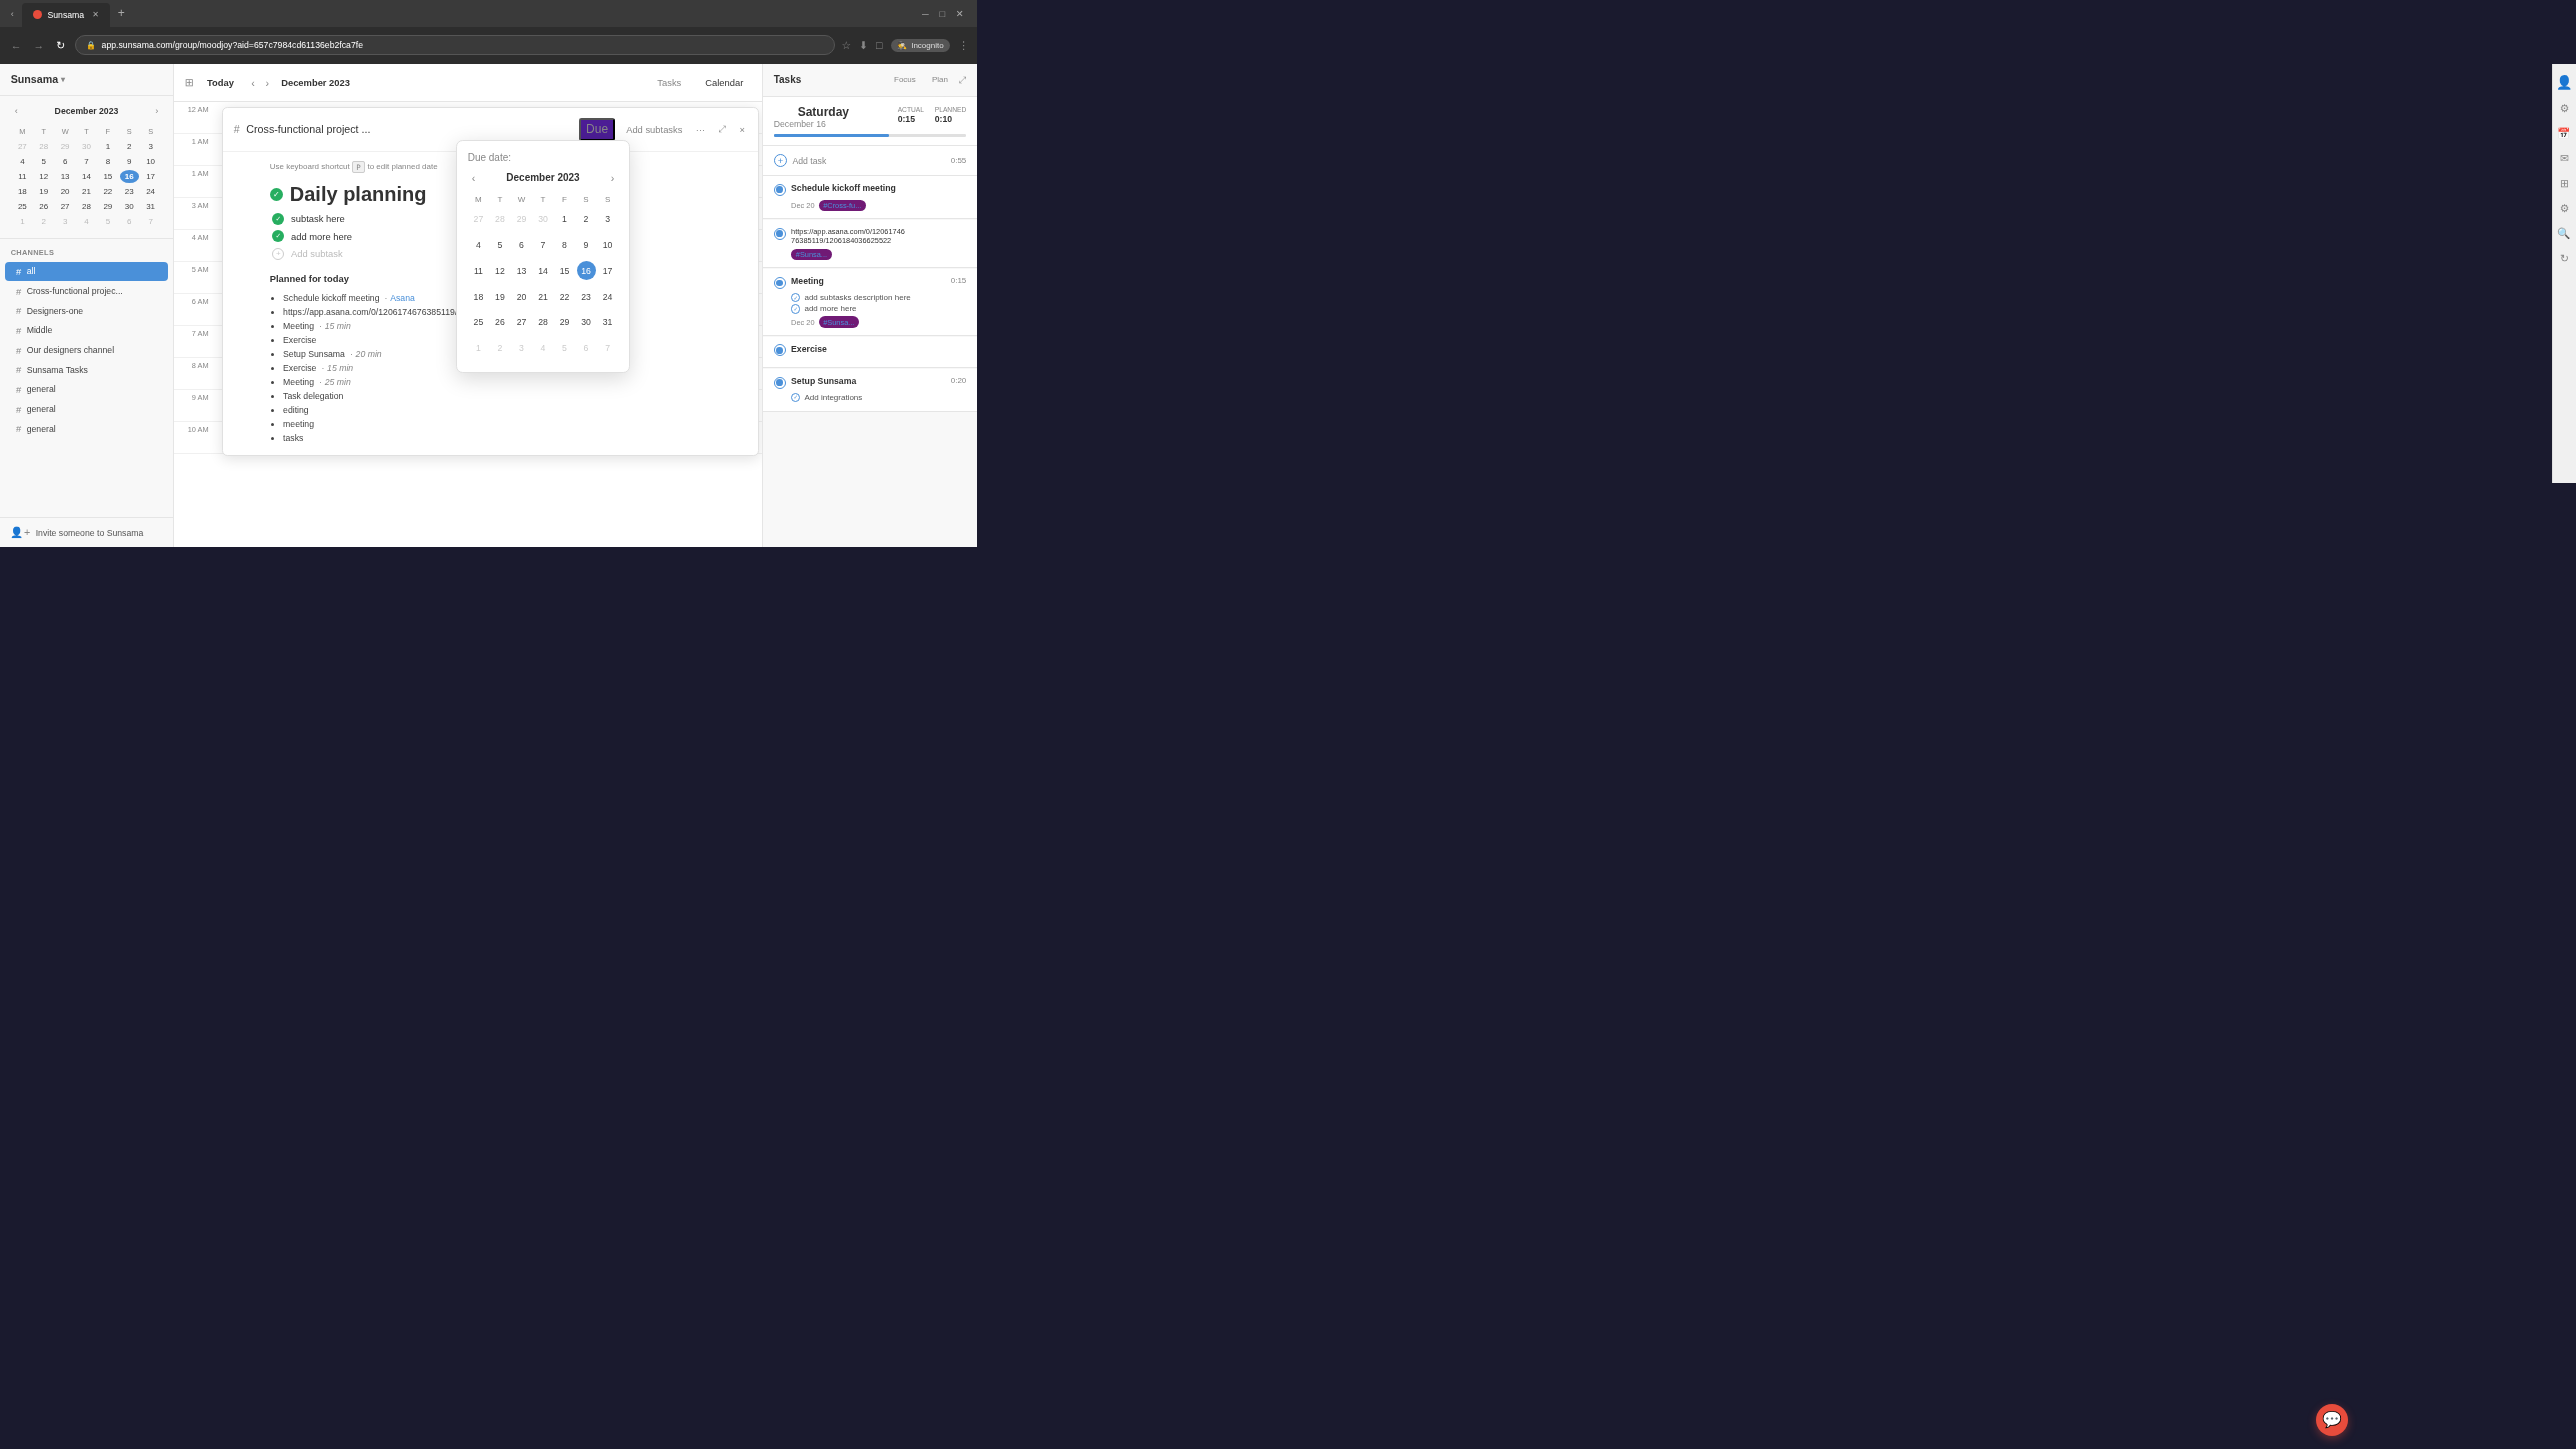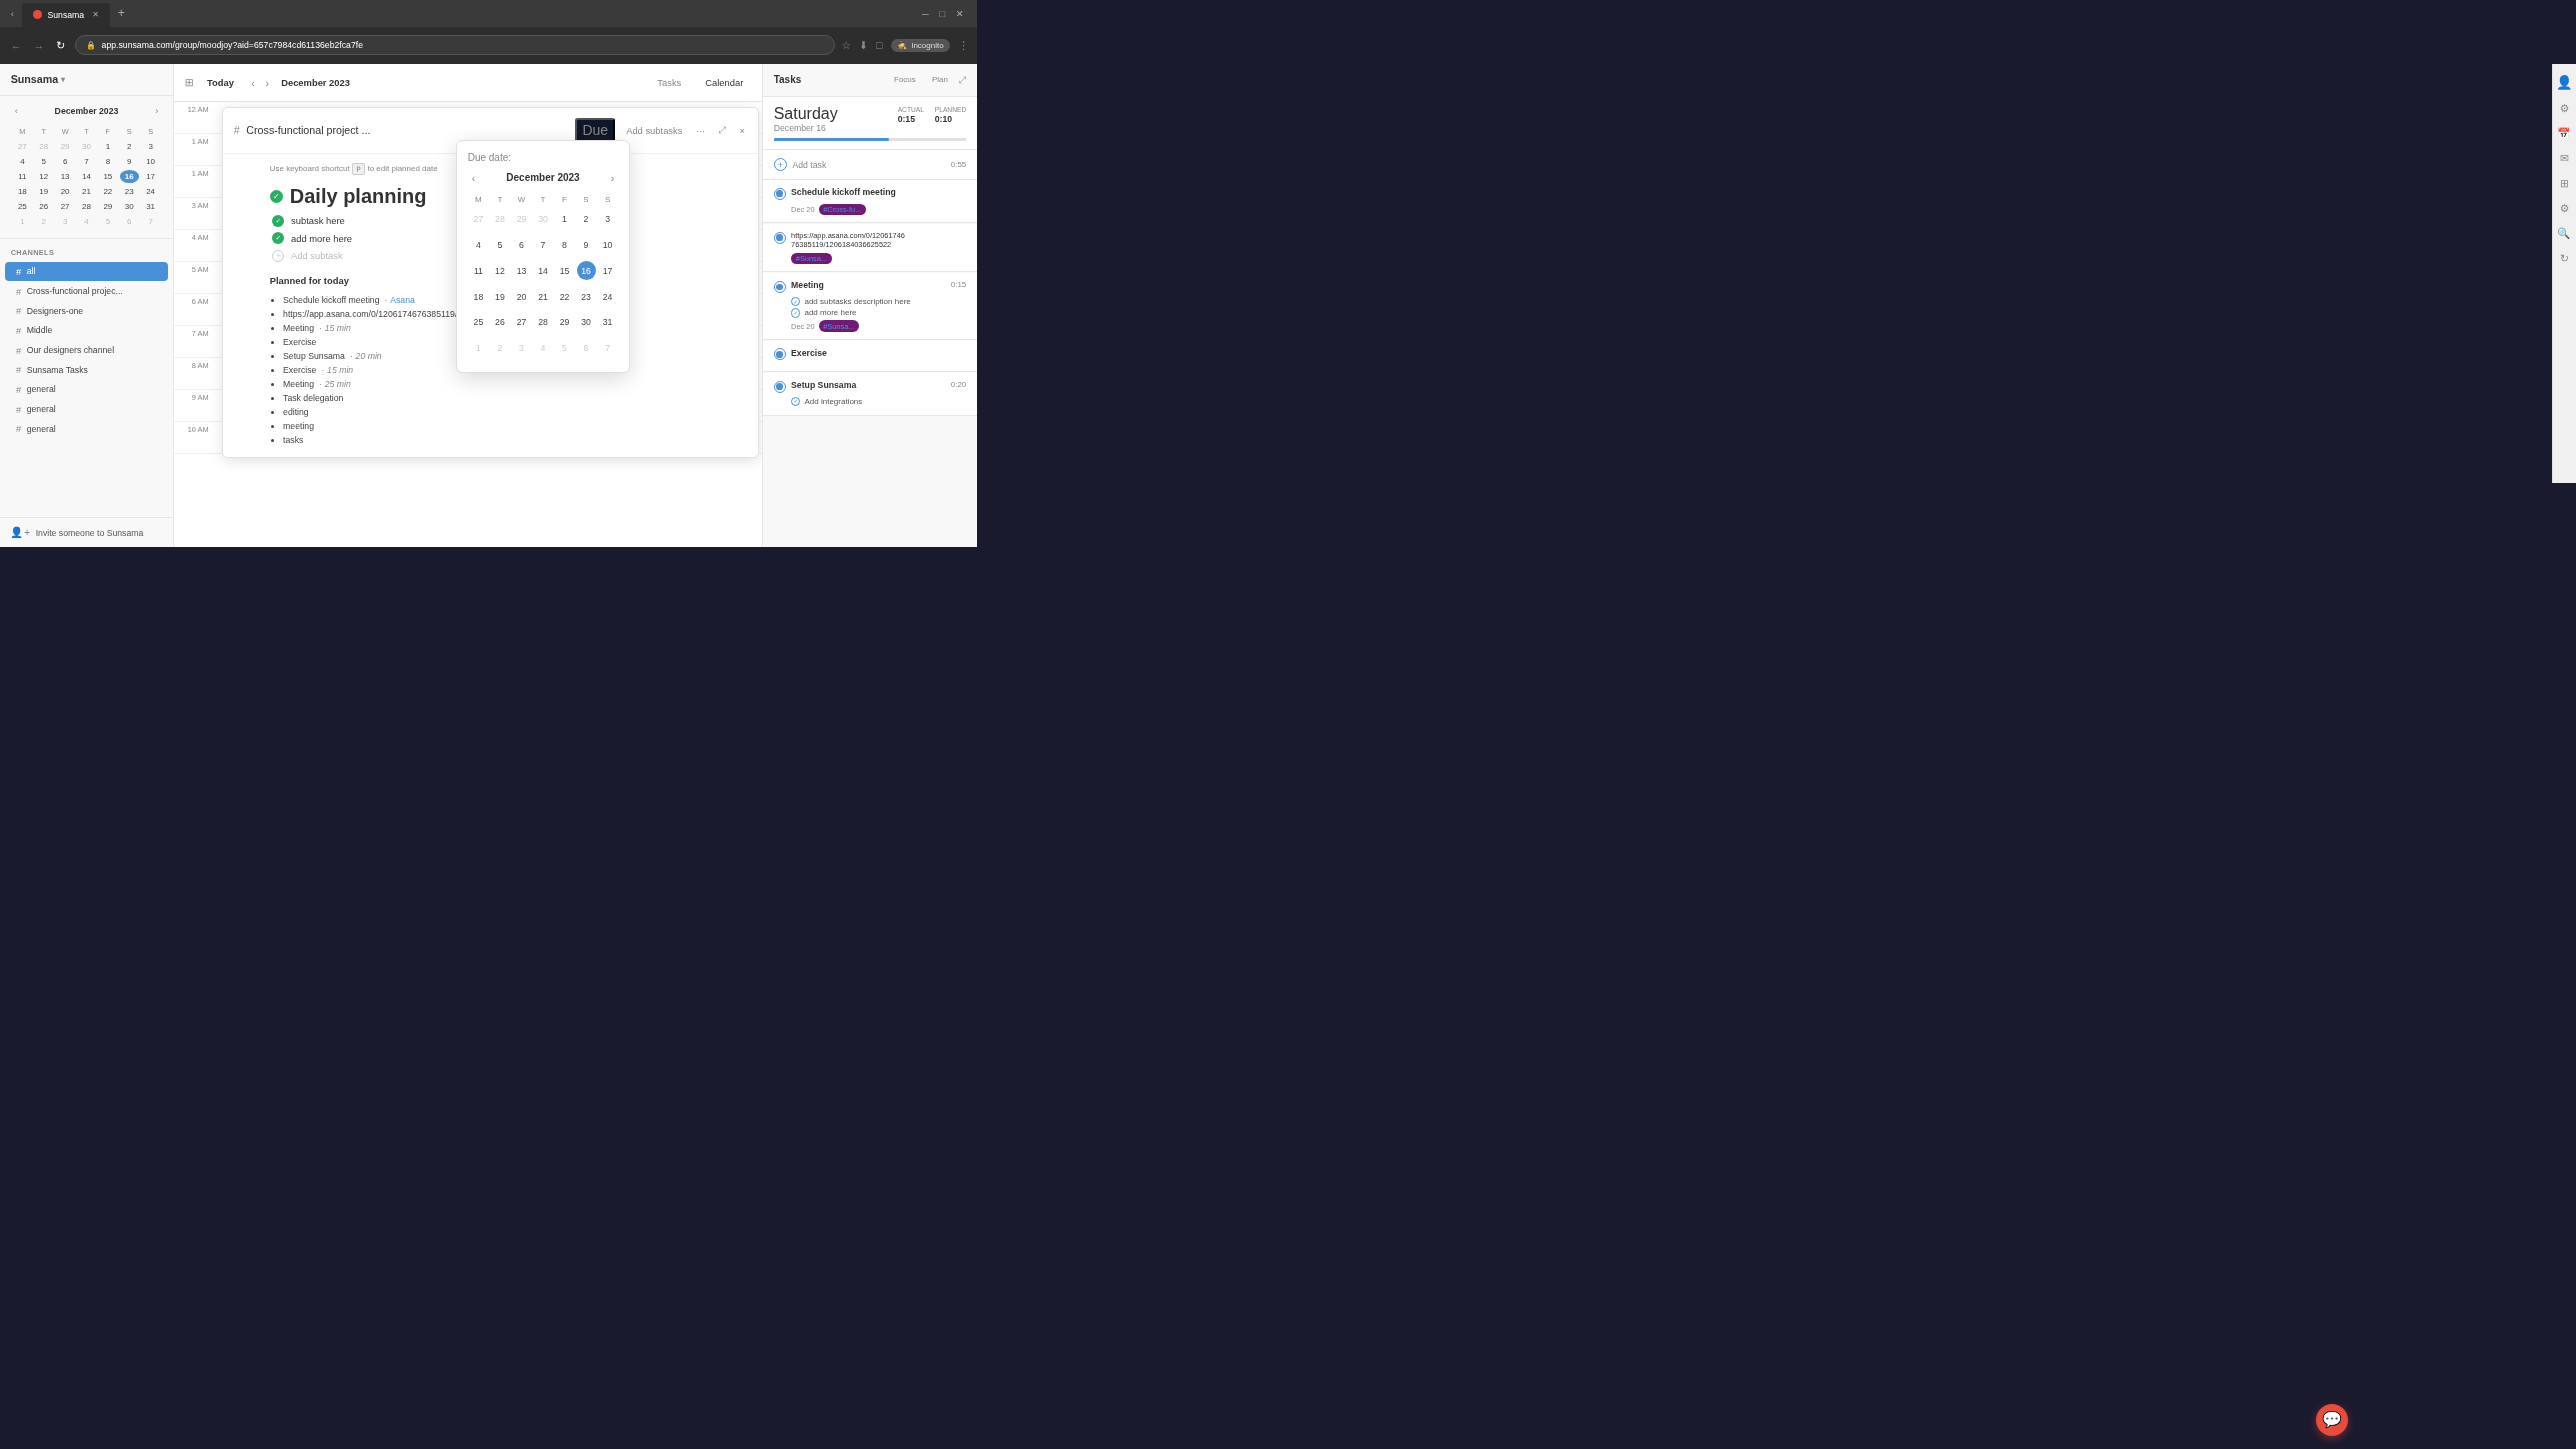--- a/index.html
+++ b/index.html
@@ -368,26 +368,26 @@
       border: none;
       outline: none;
       background: none;
     }
     .task-header-actions {
       display: flex;
       align-items: center;
       gap: 8px;
     }
     .task-due-btn {
-      font-size: 14px;
+      font-size: 12px;
       color: #888;
       cursor: pointer;
       padding: 2.7px 5.4px;
       border-radius: 2.7px;
-      background: #0f172a;
+      background: #4c1d95;
     }
     .task-action-btn {
       color: #888;
       cursor: pointer;
       font-size: 9.4px;
       padding: 2.7px;
     }
     .task-popup-body {
       padding: 10.7px;
       margin-left: 36px;
@@ -616,23 +616,24 @@
       font-size: 9.4px;
     }
 
     
     .saturday-header {
       padding: 8px 10.7px;
       border-bottom: 0.7px solid #e5e5e5;
       background: #fff;
     }
     .saturday-day {
-      font-size: 16px;
-      font-weight: 400;
+      font-size: 12px;
+      font-weight: 700;
       color: #333;
+      margin-left: 24px;
     }
     .saturday-date {
       font-size: 8.7px;
       color: #888;
     }
     .saturday-progress {
       height: 2.7px;
       background: #e0e0e0;
       border-radius: 1.3px;
       margin-top: 5.4px;

